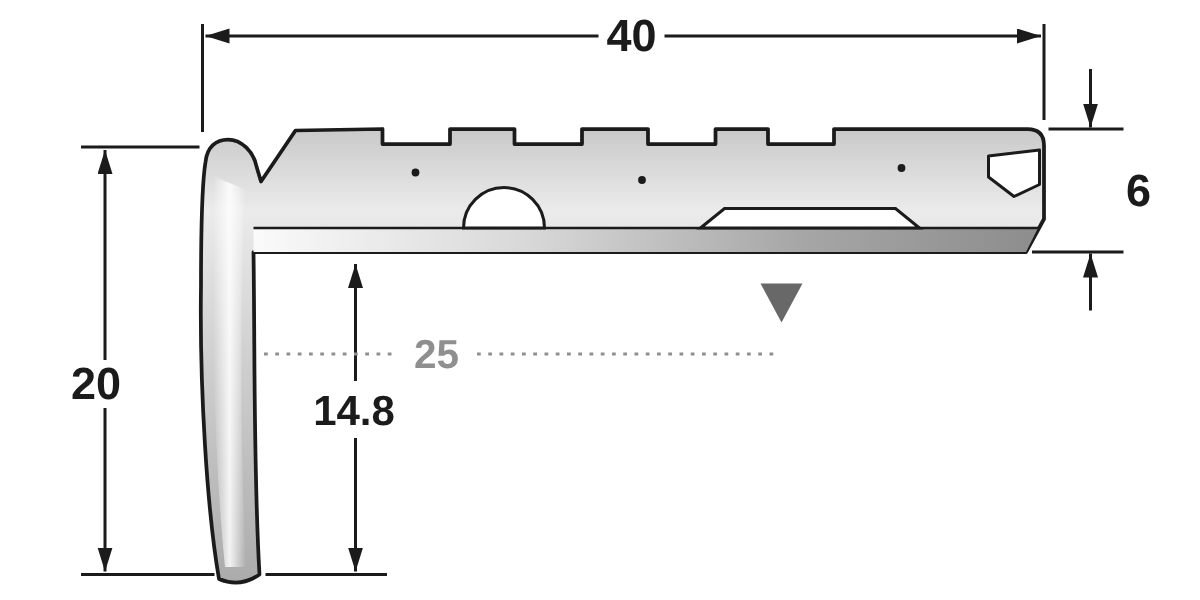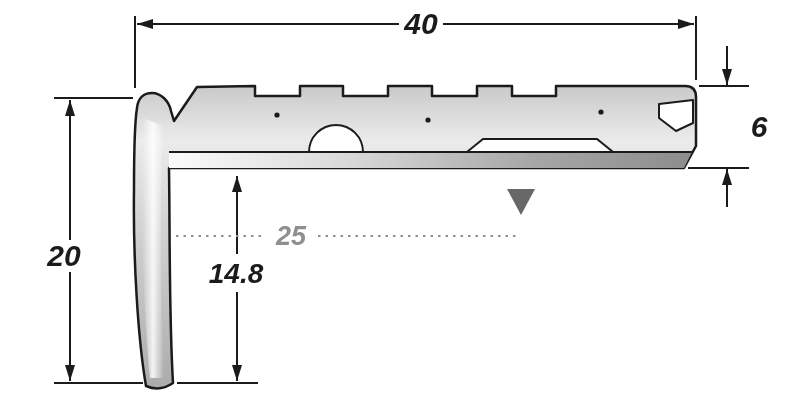--- a/index.html
+++ b/index.html
@@ -9,21 +9,20 @@
     width: 800px;
     height: 400px;
     overflow: hidden;
     font-family: "Liberation Sans", sans-serif;
   }
   .canvas {
     position: relative;
     width: 800px;
     height: 400px;
     background: #ffffff;
-    font-style: italic;
   }
   svg { display: block; }
   text {
     font-family: "Liberation Sans", sans-serif;
     font-weight: 600;
     fill: #1b1b1b;
   }
   .dim-label { font-size: 30px; }
   .dim-label-small { font-size: 28px; }
   .dim-label-grey { font-size: 27px; fill: #8f8f8f; }

